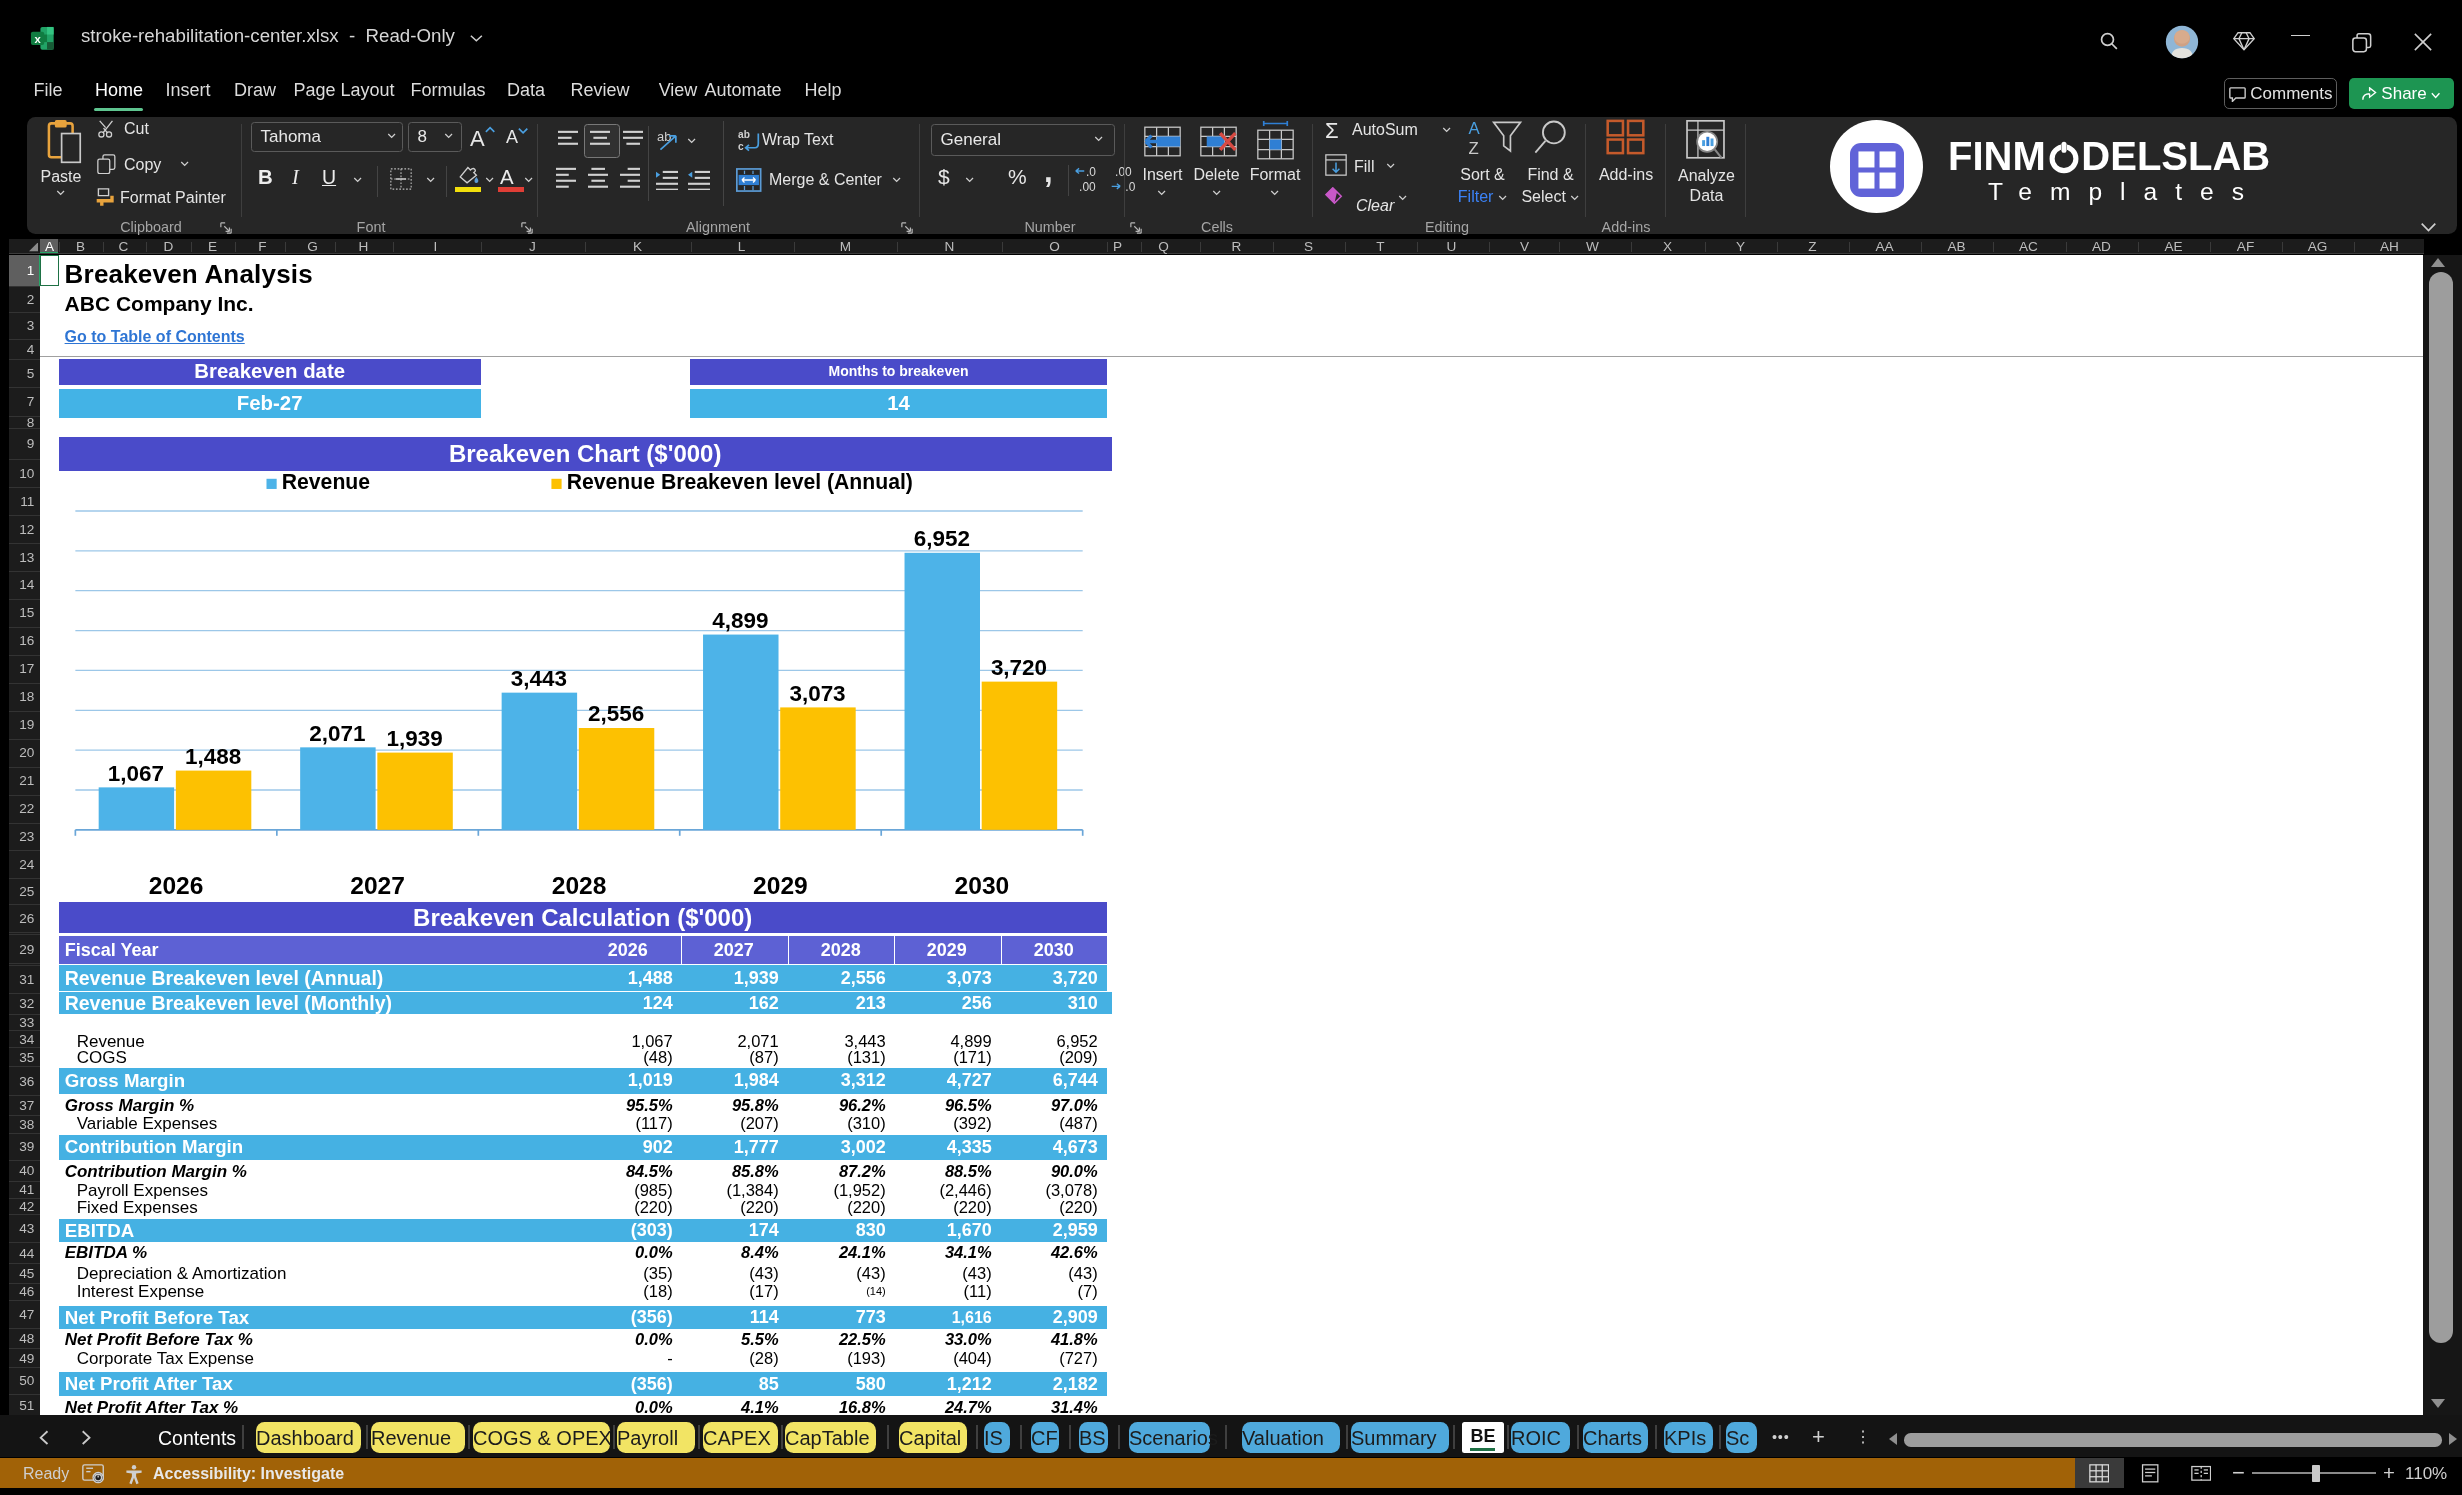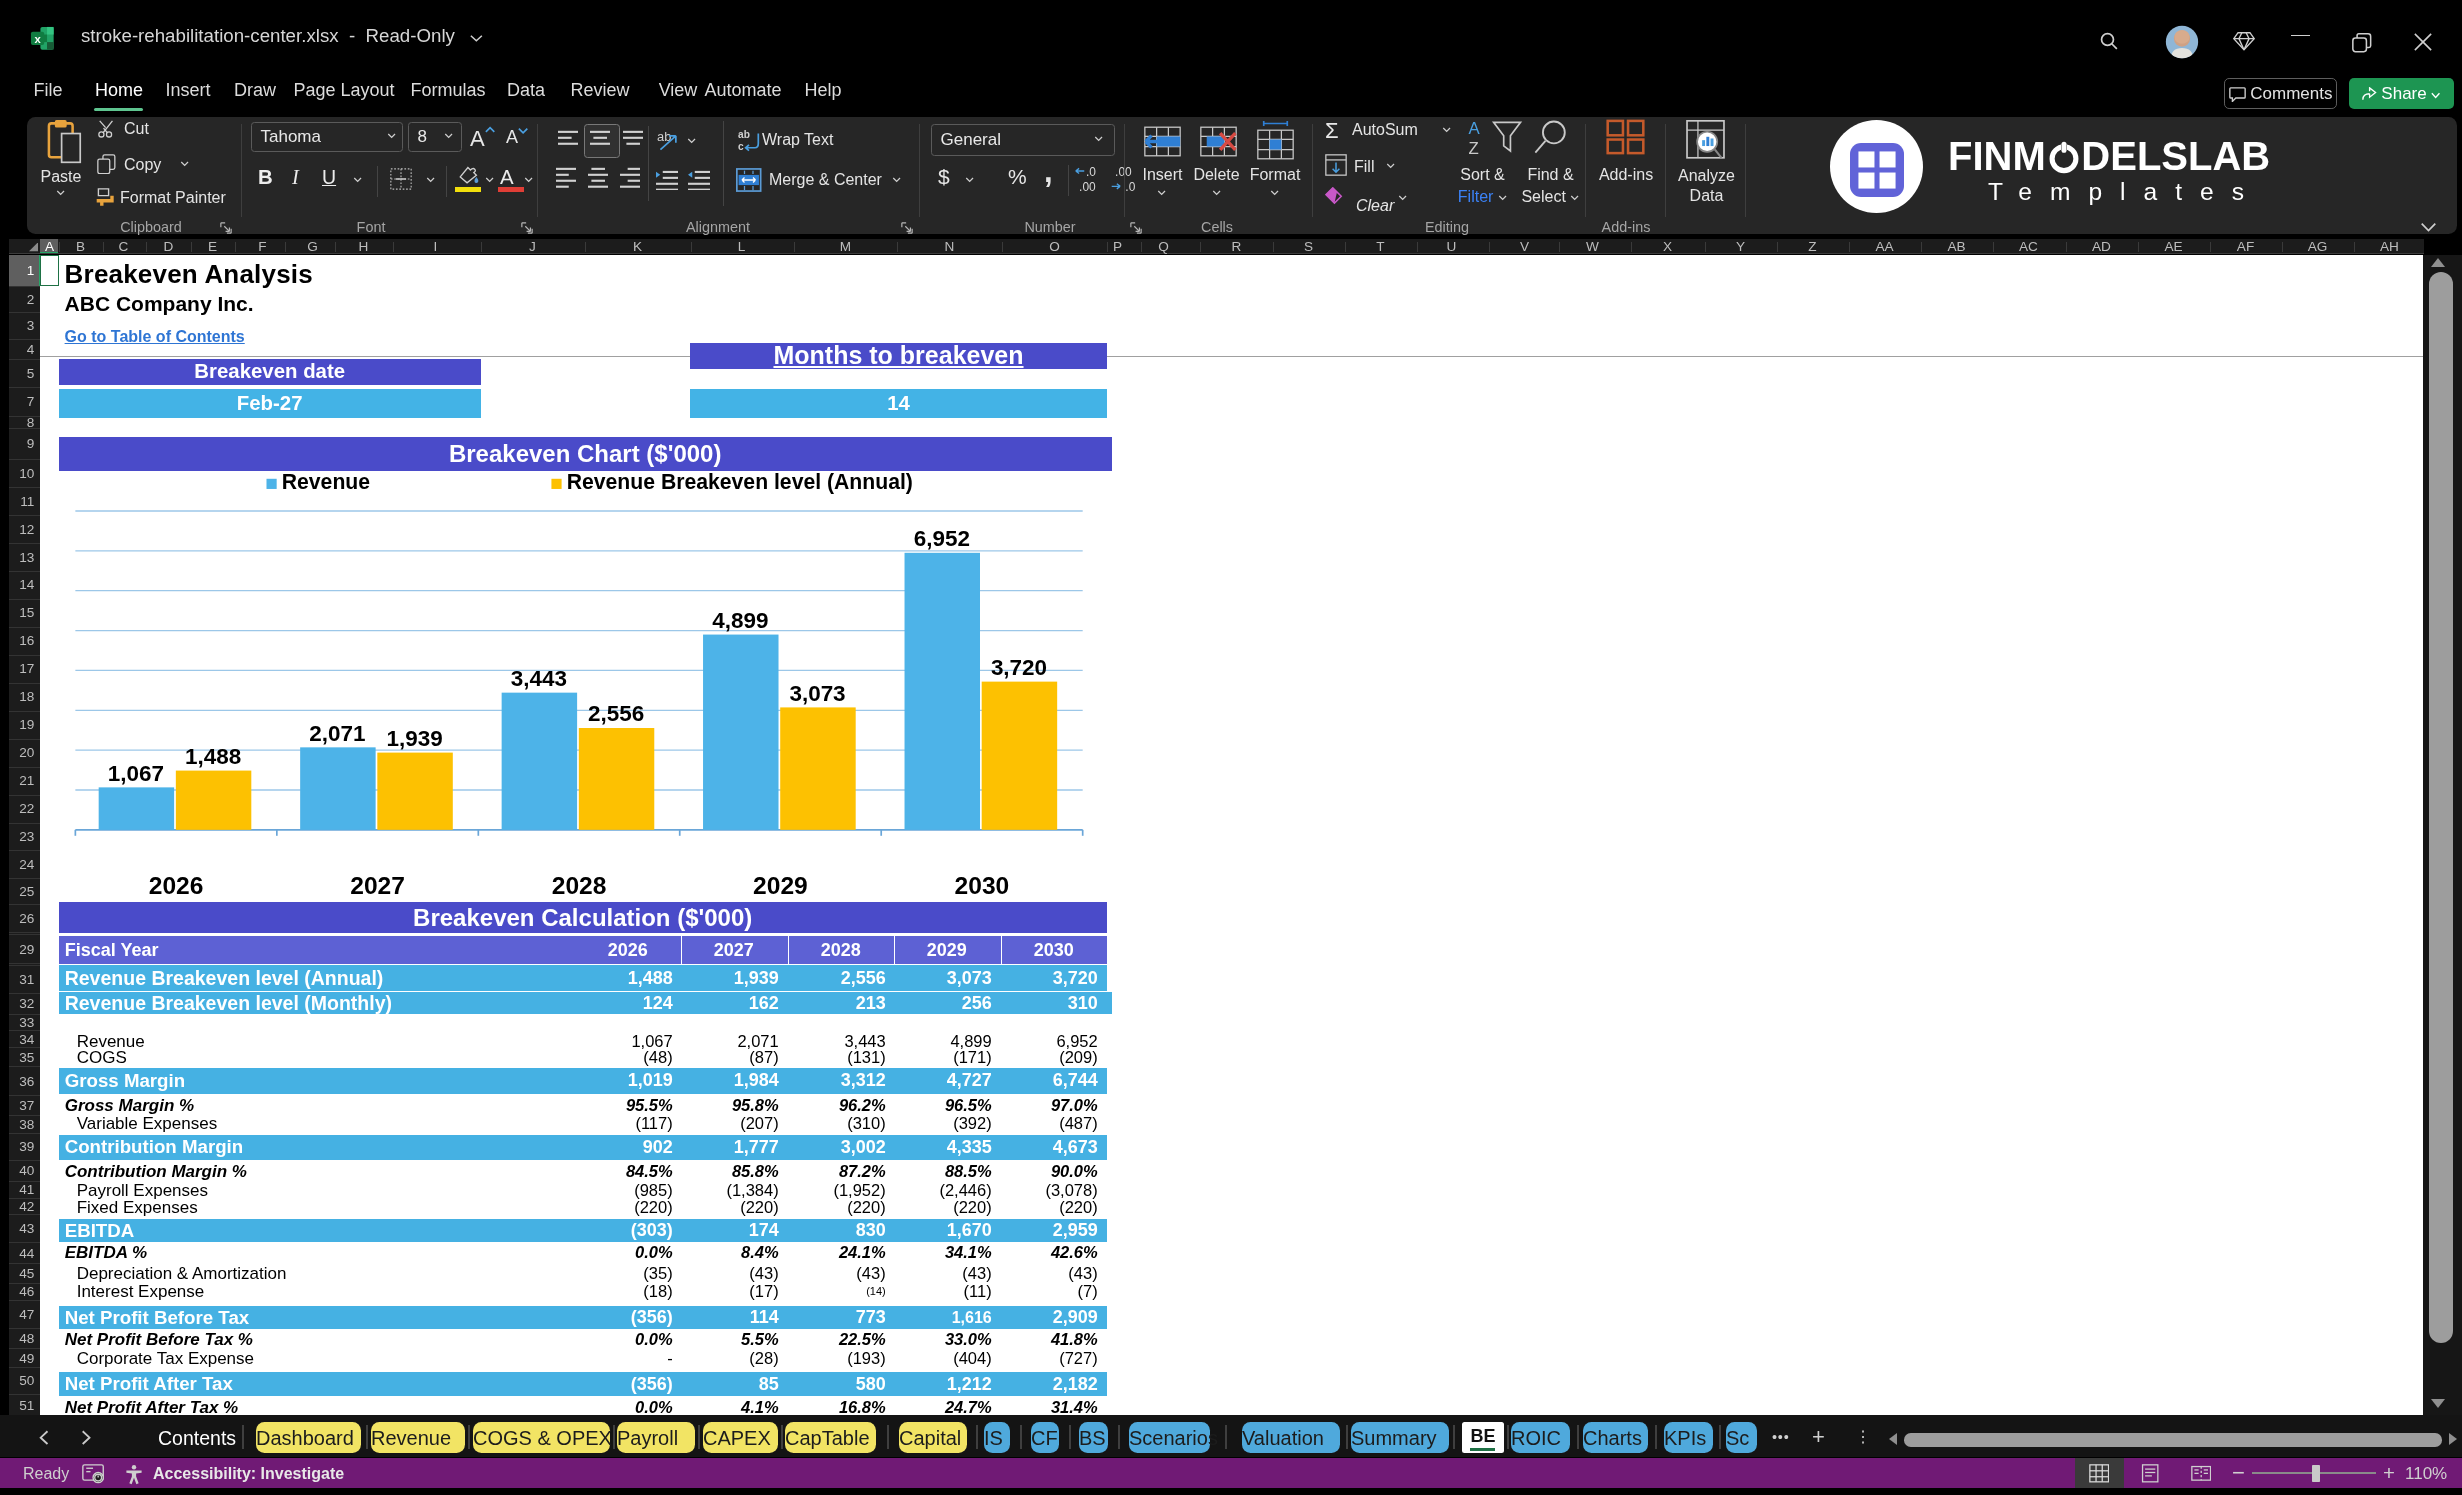--- a/index.html
+++ b/index.html
@@ -574,21 +574,21 @@
 <div class="rowsep" style="top:1161px;"></div>
 </div>
 <div class="a" style="left:40px;top:255px;width:2383px;height:1161px;background:#fff;overflow:hidden;color:#000;">
 <div class="a" style="left:0px;top:101px;width:2383px;height:1.3px;background:#a0a0a0;"></div>
 <div class="a" style="left:0px;top:0px;width:18.7px;height:31px;border:1.7px solid #1e7145;box-sizing:border-box;"></div>
 <div class="a" style="left:24.6px;top:4.2px;font-size:26px;font-weight:bold;letter-spacing:0.2px;">Breakeven Analysis</div>
 <div class="a" style="left:24.6px;top:37px;font-size:21px;font-weight:bold;">ABC Company Inc.</div>
 <div class="a" style="left:24.6px;top:73px;font-size:16px;font-weight:bold;color:#2e75d4;text-decoration:underline;">Go to Table of Contents</div>
 <div class="a hbar" style="left:18.7px;top:104px;width:422px;height:25.5px;font-size:20.4px;line-height:25.5px;">Breakeven date</div>
 <div class="a lbar" style="left:18.7px;top:134px;width:422px;height:29px;font-size:20.4px;line-height:29px;">Feb-27</div>
-<div class="a hbar" style="left:650px;top:88px;width:417px;height:25.5px;font-size:25px;line-height:25.5px;text-decoration:underline;">Months to breakeven</div>
+<div class="a hbar" style="left:650px;top:104px;width:417px;height:25.5px;font-size:14px;line-height:25.5px;">Months to breakeven</div>
 <div class="a lbar" style="left:650px;top:134px;width:417px;height:29px;font-size:20.4px;line-height:29px;">14</div>
 <div class="a hbar" style="left:18.7px;top:182px;width:1053px;height:34px;font-size:24px;line-height:34px;">Breakeven Chart ($'000)</div>
 </div>
 <svg class="a" style="left:59px;top:472px" width="1129" height="424" viewBox="0 0 1330 500">
     <rect x="244" y="8" width="12" height="12" fill="#4db3e8"></rect>
     <text x="262" y="20" font-size="25" font-weight="bold" fill="#000">Revenue</text>
     <rect x="580" y="8" width="12" height="12" fill="#fdc101"></rect>
     <text x="598" y="20" font-size="25" font-weight="bold" fill="#000">Revenue Breakeven level (Annual)</text>
     <line x1="18.6" y1="375.0" x2="1206.5" y2="375.0" stroke="#9cc7e8" stroke-width="1.5"></line>
     <line x1="18.6" y1="328.0" x2="1206.5" y2="328.0" stroke="#9cc7e8" stroke-width="1.5"></line>
@@ -857,21 +857,21 @@
 <div class="a" style="left:1462px;top:6.8px;width:42px;height:31px;background:#fff;border-radius:2.5px;color:#111;font-size:18px;font-weight:bold;text-align:center;line-height:29px;">BE</div>
 <div class="a" style="left:1470px;top:33px;width:24.6px;height:2.5px;background:#1e7145;"></div>
 <div class="a" style="left:1772px;top:10.2px;width:25.5px;color:#cfcfcf;font-size:14.4px;letter-spacing:0.8px;line-height:25.5px;">•••</div>
 <div class="a" style="left:1812px;top:9.3px;width:18.7px;color:#cfcfcf;font-size:22px;line-height:25.5px;font-weight:300;">+</div>
 <div class="a" style="left:1855px;top:9.3px;width:10.2px;color:#cfcfcf;font-size:16px;line-height:25.5px;">⋮</div>
 <div class="a" style="left:1889px;top:18px;width:0;height:0;border-top:6.8px solid transparent;border-bottom:6.8px solid transparent;border-right:8.5px solid #8f8f8f;"></div>
 <div class="a" style="left:1904px;top:18px;width:538px;height:13.6px;background:#9d9d9d;border-radius:6.8px;"></div>
 <div class="a" style="left:2449px;top:18px;width:0;height:0;border-top:6.8px solid transparent;border-bottom:6.8px solid transparent;border-left:8.5px solid #8f8f8f;"></div>
 </div>
 <div class="a" style="left:0;top:1487px;width:2462px;height:7.6px;background:#000;"></div>
-<div class="a" style="left:0;top:1458px;width:2462px;height:30px;background:#701a75;color:#cfcfcf;font-size:16px;">
+<div class="a" style="left:0;top:1458px;width:2096px;height:30px;background:#a16207;color:#cfcfcf;font-size:16px;">
 <div class="a" style="left:23px;top:0;line-height:31px;">Ready</div>
 <svg class="a" style="left:82px;top:6px" width="25.5" height="20.4" viewBox="0 0 30 24" fill="none" stroke="#cfcfcf" stroke-width="1.6">
       <rect x="1" y="1" width="24" height="18" rx="2"></rect>
       <line x1="5" y1="5" x2="13" y2="5"></line>
       <line x1="5" y1="9" x2="10" y2="9"></line>
       <circle cx="19" cy="16" r="6" fill="#1f1f1f"></circle>
       <circle cx="19" cy="16" r="4"></circle>
       <line x1="19" y1="13.5" x2="19" y2="16"></line>
     </svg>
 <svg class="a" style="left:123px;top:5.1px" width="22" height="22" viewBox="0 0 26 26" fill="#cfcfcf">

